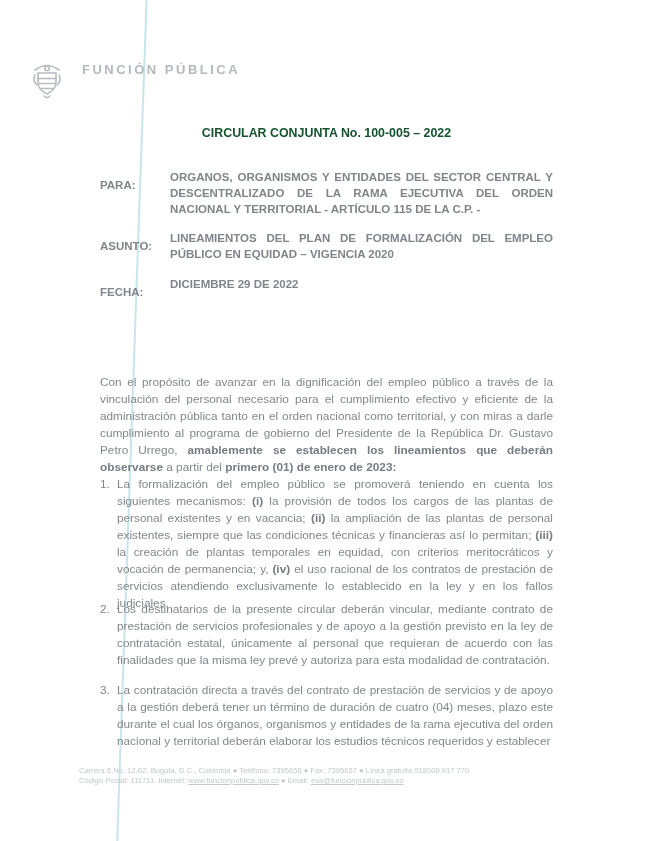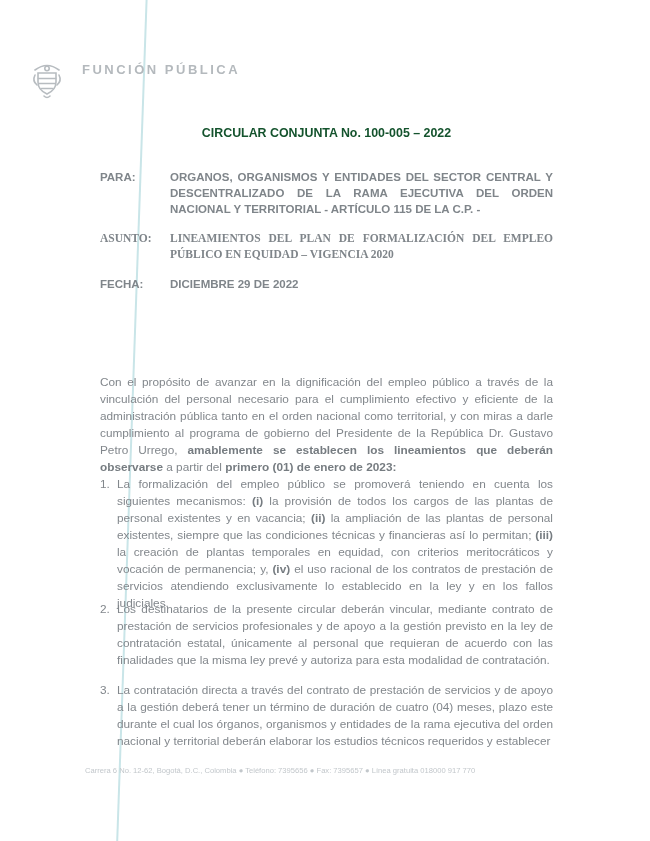--- a/index.html
+++ b/index.html
@@ -39,38 +39,38 @@
     margin:0;text-align:center;
     font-size:12.4px;font-weight:bold;
     color:#14532d;
   }
   .meta{
     position:absolute;left:100px;top:169px;width:453px;
     font-size:11.5px;line-height:16px;font-weight:bold;
   }
   .meta-row{display:flex;align-items:flex-start;}
   .meta-row.mb13{margin-bottom:13px;}
-  .meta-row.mb14{margin-bottom:14px;font-family:Liberation Serif, serif;}
-  .meta-label{flex:0 0 70px;}
+  .meta-row.mb14{margin-bottom:14px;}
+  .meta-label{flex:0 0 70px;margin-top:8px;}
   .meta-value{flex:1;text-align:justify;}
   .body-text{
     font-size:11.8px;line-height:17px;
     text-align:justify;
     color:#82878c;
   }
   .intro{position:absolute;left:100px;top:374px;width:453px;margin:0;}
   .list-item{position:absolute;left:100px;width:453px;display:flex;}
   .item-1{top:476px;}
   .item-2{top:601px;}
   .item-3{top:682px;}
   .item-number{flex:0 0 17px;}
   .item-text{flex:1;text-align:justify;}
   b{font-weight:bold;color:#767c81;}
   .footer{
-    position:absolute;left:85px;top:766px;width:410px;
+    position:absolute;left:79px;top:766px;width:410px;
     font-size:7.6px;line-height:10px;
     color:#c2c7cb;
   }
   .footer .u{text-decoration:underline;}
 </style>
 </head>
 <body>
 
 <div class="page">
 
@@ -122,15 +122,16 @@
     <span class="item-text"><span>Los destinatarios de la presente circular deberán vincular, mediante contrato de prestación de servicios profesionales y de apoyo a la gestión previsto en la ley de contratación estatal, únicamente al personal que requieran de acuerdo con las finalidades que la misma ley prevé y autoriza para esta modalidad de contratación.</span></span>
   </div>
 
   <div class="list-item item-3 body-text">
     <span class="item-number">3.</span>
     <span class="item-text"><span>La contratación directa a través del contrato de prestación de servicios y de apoyo a la gestión deberá tener un término de duración de cuatro (04) meses, plazo este durante el cual los órganos, organismos y entidades de la rama ejecutiva del orden nacional y territorial deberán elaborar los estudios técnicos requeridos y establecer</span></span>
   </div>
 
   <footer class="footer">
     <div><span>Carrera 6 No. 12-62, Bogotá, D.C., Colombia ● Teléfono: 7395656 ● Fax: 7395657 ● Línea gratuita 018000 917 770</span></div>
+    <div><span>Código Postal: 111711. Internet: </span><span class="u">www.funcionpublica.gov.co</span><span> ● Email: </span><span class="u">eva@funcionpublica.gov.co</span></div>
   </footer>
 
 </div>
 
 </body></html>

